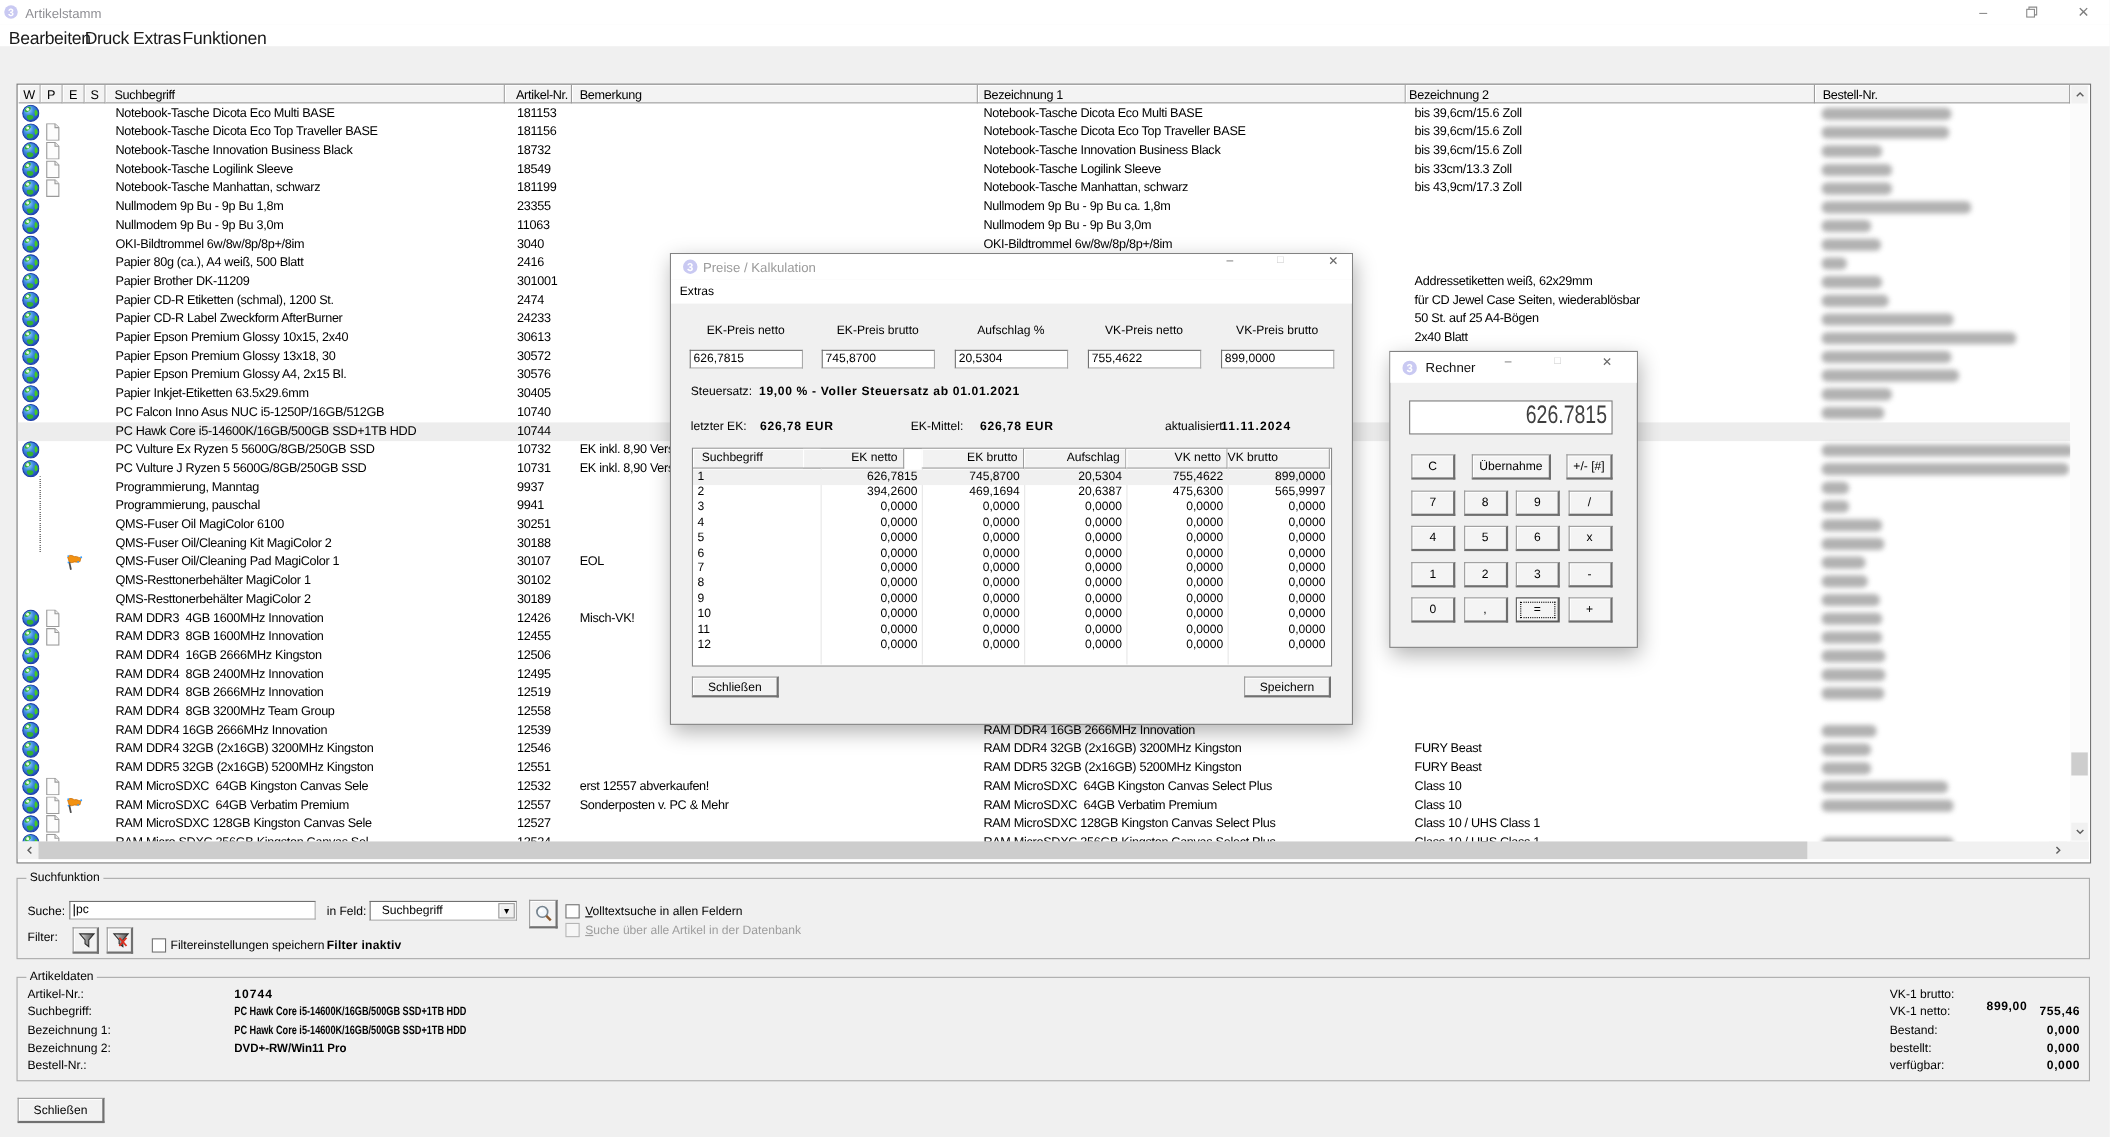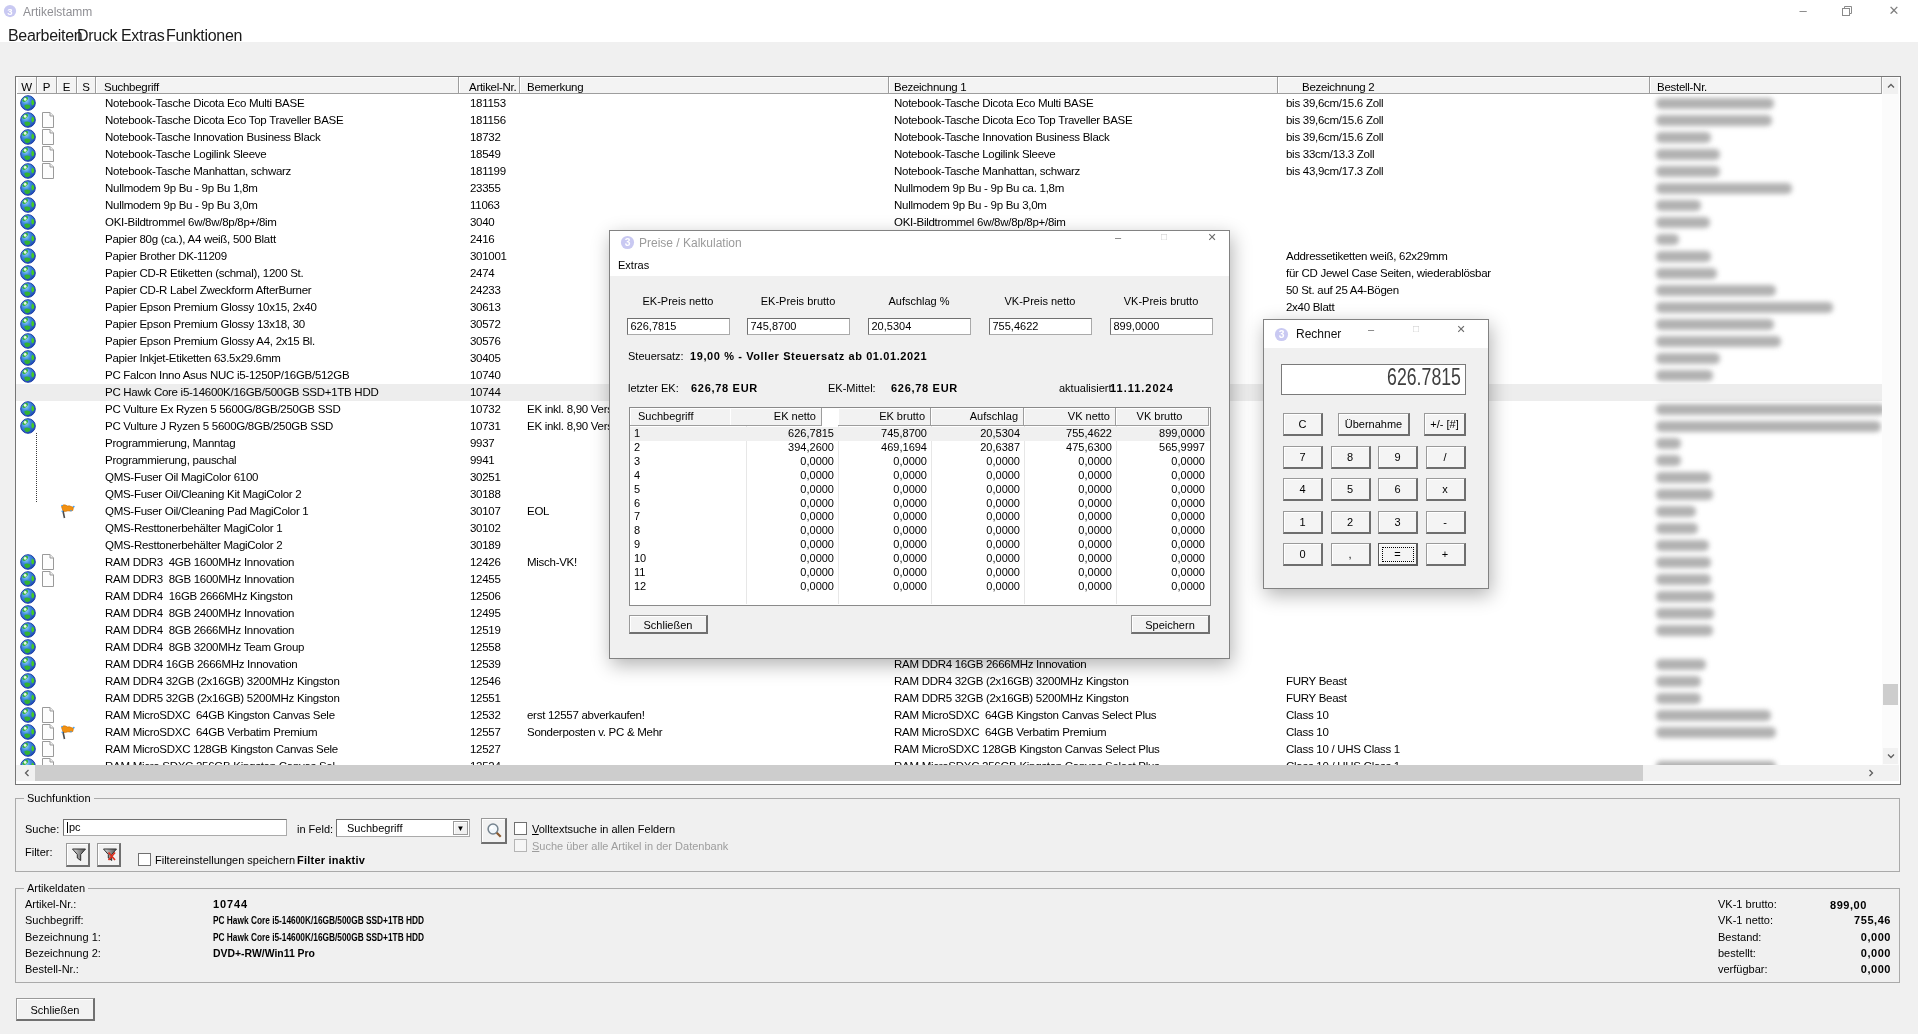--- a/index.html
+++ b/index.html
@@ -134,21 +134,21 @@
 
 <div id="grid">
  <div class="hc" style="left:1px;width:20px;text-align:center">W</div>
  <div class="hc" style="left:21px;width:20px;text-align:center">P</div>
  <div class="hc" style="left:41px;width:20px;text-align:center">E</div>
  <div class="hc" style="left:61px;width:19px;text-align:center">S</div>
  <div class="hc" style="left:80px;width:363px"><span style="margin-left:8px">Suchbegriff</span></div>
  <div class="hc" style="left:443px;width:61px"><span style="margin-left:10px">Artikel-Nr.</span></div>
  <div class="hc" style="left:504px;width:369px"><span style="margin-left:7px">Bemerkung</span></div>
  <div class="hc" style="left:873px;width:389px"><span style="margin-left:5px">Bezeichnung 1</span></div>
- <div class="hc" style="left:1262px;width:372px"><span style="margin-left:24px">Bezeichnung 2</span></div>
+ <div class="hc" style="left:1262px;width:372px"><span style="margin-left:3px">Bezeichnung 2</span></div>
  <div class="hc" style="left:1634px;width:232px"><span style="margin-left:7px">Bestell-Nr.</span></div>
 <div class="row" style="top:18.0px"><svg class="ic iw" viewBox="0 0 16 16">
         <use href="#globe"></use>
       </svg><span class="cs">Notebook-Tasche Dicota Eco Multi BASE</span><span class="ca">181153</span><span class="c1">Notebook-Tasche Dicota Eco Multi BASE</span><span class="c2">bis 39,6cm/15.6 Zoll</span><span class="bn" style="width:118px"></span></div>
 <div class="row" style="top:35.0px"><svg class="ic iw" viewBox="0 0 16 16">
         <use href="#globe"></use>
       </svg><svg class="ic ip" viewBox="0 0 16 16">
         <use href="#doc"></use>
       </svg><span class="cs">Notebook-Tasche Dicota Eco Top Traveller BASE</span><span class="ca">181156</span><span class="c1">Notebook-Tasche Dicota Eco Top Traveller BASE</span><span class="c2">bis 39,6cm/15.6 Zoll</span><span class="bn" style="width:116px"></span></div>
 <div class="row" style="top:52.0px"><svg class="ic iw" viewBox="0 0 16 16">
@@ -346,21 +346,21 @@
  <div style="position:absolute;left:9px;top:9px">Artikel-Nr.:</div>
     <b class="bnum" style="position:absolute;left:197px;top:9px;letter-spacing:.9px">10744</b>
  <div style="position:absolute;left:9px;top:25.3px">Suchbegriff:</div>
     <b style="position:absolute;left:197px;top:25.3px;transform:scaleX(.756);transform-origin:0 50%;white-space:pre">PC Hawk Core i5-14600K/16GB/500GB SSD+1TB HDD</b>
  <div style="position:absolute;left:9px;top:41.6px">Bezeichnung 1:</div>
     <b style="position:absolute;left:197px;top:41.6px;transform:scaleX(.756);transform-origin:0 50%;white-space:pre">PC Hawk Core i5-14600K/16GB/500GB SSD+1TB HDD</b>
  <div style="position:absolute;left:9px;top:57.9px">Bezeichnung 2:</div>
     <b style="position:absolute;left:197px;top:57.9px;transform:scaleX(.948);transform-origin:0 50%;white-space:pre">DVD+-RW/Win11 Pro</b>
  <div style="position:absolute;left:9px;top:74.2px">Bestell-Nr.:</div>
  <div style="position:absolute;left:1702px;top:9px">VK-1 brutto:</div>
-    <b class="bnum" style="position:absolute;left:1790px;top:10px;width:85px;text-align:center">899,00</b>
+    <b class="bnum" style="position:absolute;left:1790px;top:20px;width:85px;text-align:left">899,00</b>
  <div style="position:absolute;left:1702px;top:25.3px">VK-1 netto:</div>
     <b class="bnum" style="position:absolute;left:1790px;top:25.3px;width:85px;text-align:right">755,46</b>
  <div style="position:absolute;left:1702px;top:41.6px">Bestand:</div>
     <b class="bnum" style="position:absolute;left:1790px;top:41.6px;width:85px;text-align:right">0,000</b>
  <div style="position:absolute;left:1702px;top:57.9px">bestellt:</div>
     <b class="bnum" style="position:absolute;left:1790px;top:57.9px;width:85px;text-align:right">0,000</b>
  <div style="position:absolute;left:1702px;top:74.2px">verfügbar:</div>
     <b class="bnum" style="position:absolute;left:1790px;top:74.2px;width:85px;text-align:right">0,000</b>
 </div>
 
@@ -405,21 +405,21 @@
  <div style="position:absolute;left:218px;top:151px">EK-Mittel:</div>
  <b class="beur" style="position:absolute;left:281px;top:151px">626,78 EUR</b>
  <div style="position:absolute;left:449px;top:151px">aktualisiert:</div>
  <b style="position:absolute;left:500px;top:151px;width:100px;letter-spacing:1px">11.11.2024</b>
  <div id="ptab">
   <div class="phc" style="left:0;width:116px"><span style="margin-left:8px">Suchbegriff</span></div>
   <div class="phc" style="left:100px;width:92px;text-align:right"><span style="margin-right:5px">EK netto</span></div>
   <div class="phc" style="left:208px;width:93px;text-align:right"><span style="margin-right:5px">EK brutto</span></div>
   <div class="phc" style="left:301px;width:93px;text-align:right"><span style="margin-right:5px">Aufschlag</span></div>
   <div class="phc" style="left:394px;width:92px;text-align:right"><span style="margin-right:5px">VK netto</span></div>
-  <div class="phc" style="left:486px;width:93px;text-align:center"><span style="margin-right:5px">VK brutto</span></div>
+  <div class="phc" style="left:486px;width:93px;text-align:left"><span style="margin-right:5px">VK brutto</span></div>
   <div class="pvl" style="left:116px"></div>
       <div class="pvl" style="left:208px"></div>
   <div class="pvl" style="left:301px"></div>
       <div class="pvl" style="left:394px"></div>
       <div class="pvl" style="left:486px"></div>
 <div class="pr" style="top:19.0px;background:#f0f0f0;">
         <span class="pg">1</span>
         <span class="p1">626,7815</span>
         <span class="p2">745,8700</span>
         <span class="p3">20,5304</span>

